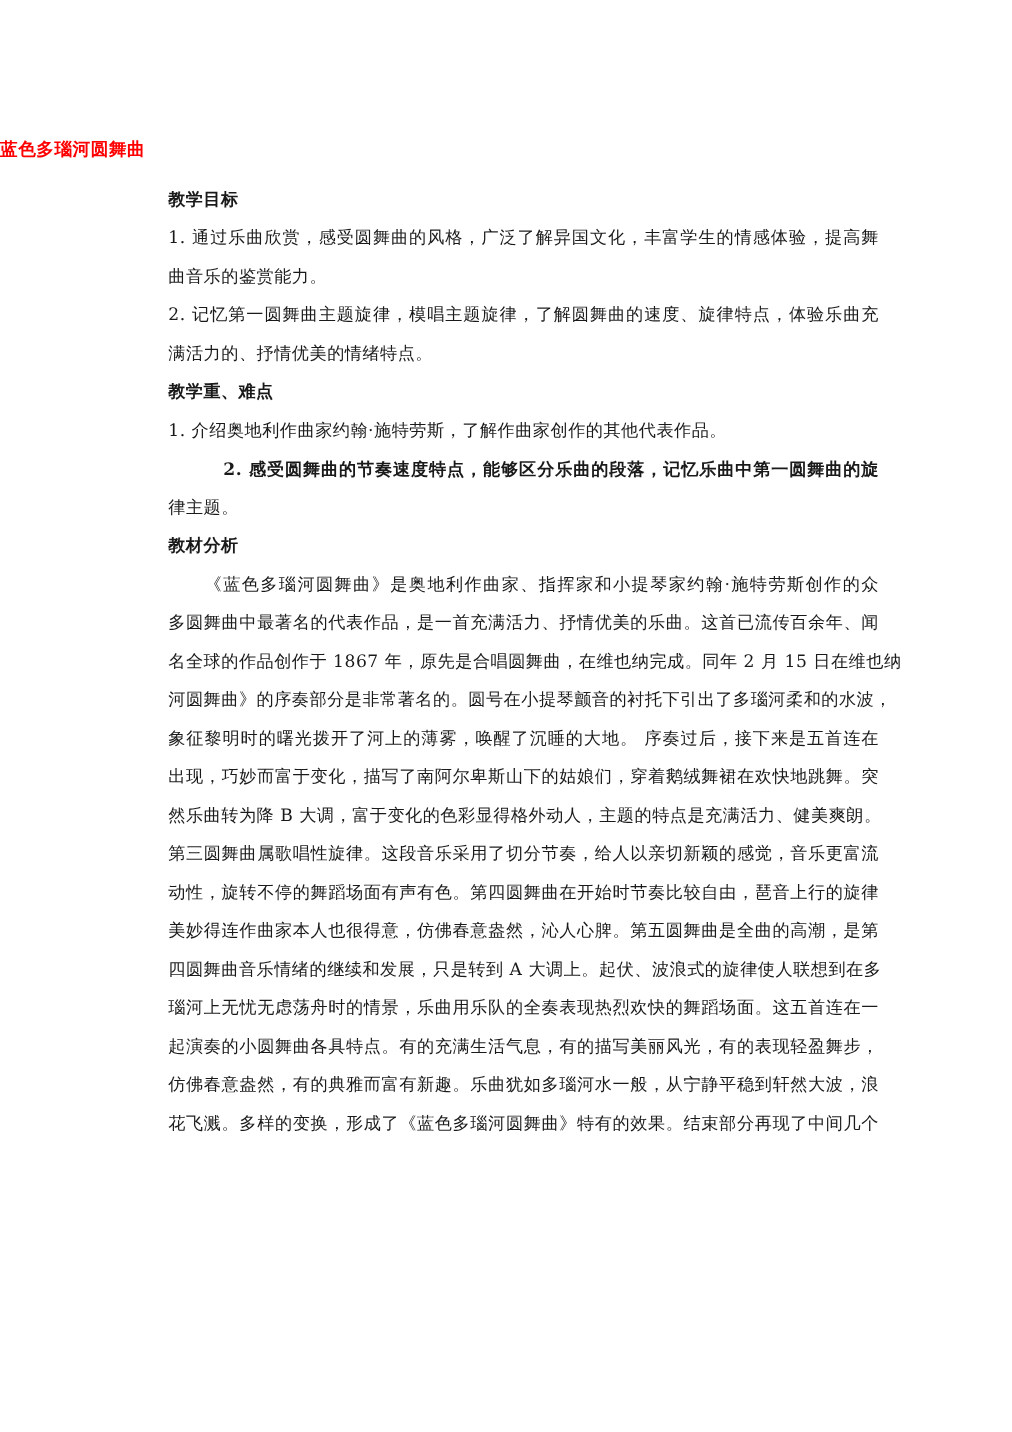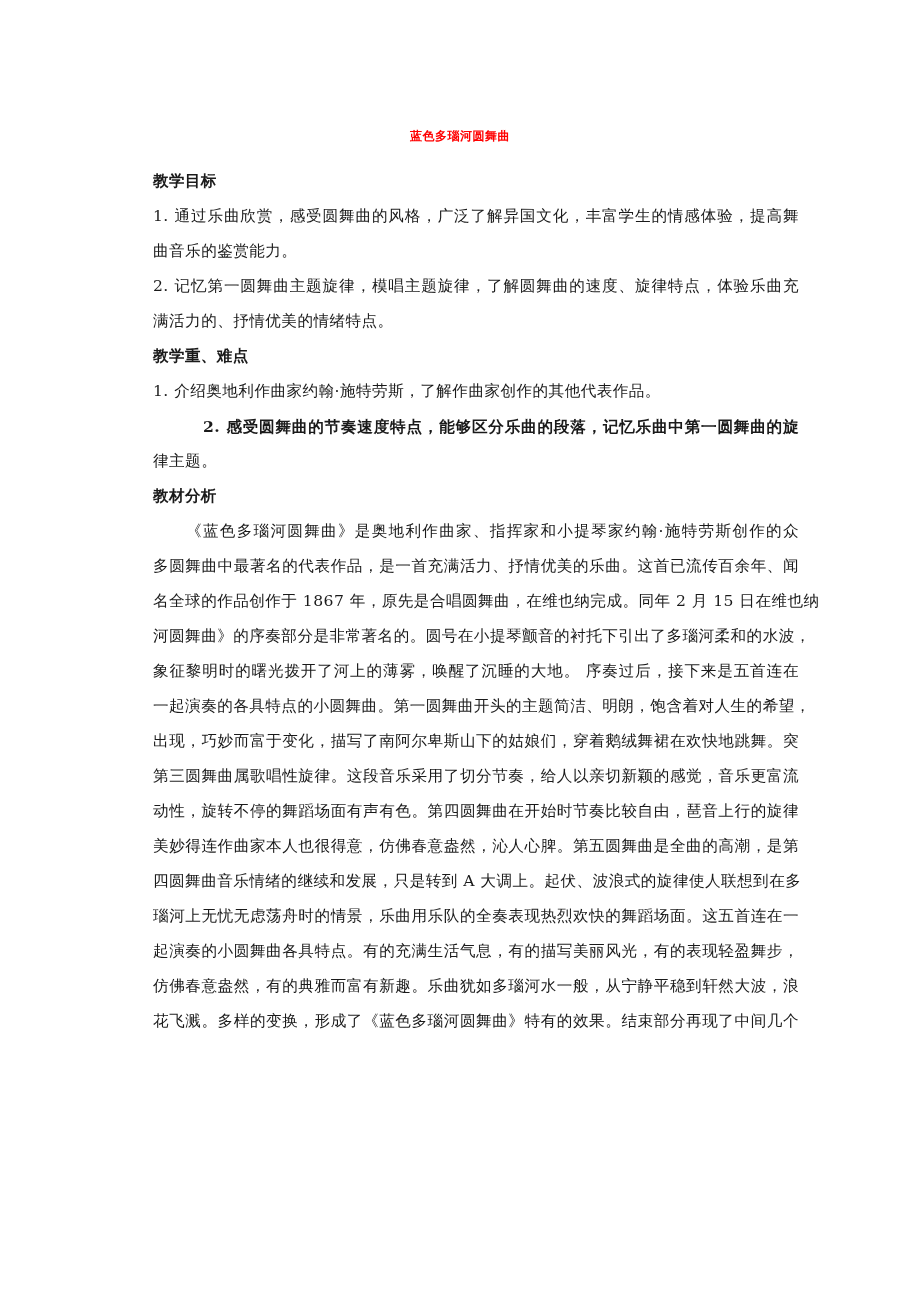--- a/index.html
+++ b/index.html
@@ -21,24 +21,23 @@
       top: 0;
       width: 920px;
       height: 1302px;
       background: #ffffff;
     }
     .title {
       position: absolute;
       top: 122px;
       left: 0;
       width: 920px;
-      text-align: center;
       font-family: "DejaVu Sans", "Liberation Sans", sans-serif;
       font-weight: bold;
-      font-size: 12px;
+      font-size: 16px;
       line-height: 28px;
       color: #ff0000;
       letter-spacing: 0.5px;
     }
     .content {
       position: absolute;
       top: 164px;
       left: 153px;
       width: 646px;
     }
@@ -85,22 +84,22 @@
     <div class="line">1. 介绍奥地利作曲家约翰·施特劳斯，了解作曲家创作的其他代表作品。</div>
     <div class="line justify indent2">2. 感受圆舞曲的节奏速度特点，能够区分乐曲的段落，记忆乐曲中第一圆舞曲的旋</div>
     <div class="line">律主题。</div>
 
     <div class="line heading">教材分析</div>
     <div class="line justify indent-para">《蓝色多瑙河圆舞曲》是奥地利作曲家、指挥家和小提琴家约翰·施特劳斯创作的众</div>
     <div class="line justify">多圆舞曲中最著名的代表作品，是一首充满活力、抒情优美的乐曲。这首已流传百余年、闻</div>
     <div class="line justify">名全球的作品创作于 1867 年，原先是合唱圆舞曲，在维也纳完成。同年 2 月 15 日在维也纳</div>
     <div class="line justify">河圆舞曲》的序奏部分是非常著名的。圆号在小提琴颤音的衬托下引出了多瑙河柔和的水波，</div>
     <div class="line justify">象征黎明时的曙光拨开了河上的薄雾，唤醒了沉睡的大地。 序奏过后，接下来是五首连在</div>
-    <div class="line justify">一起演奏的各具特点的小圆舞曲。第一圆舞曲开头的主题简洁、明朗，饱含着对人生的希望，</div>
     <div class="line justify">出现，巧妙而富于变化，描写了南阿尔卑斯山下的姑娘们，穿着鹅绒舞裙在欢快地跳舞。突</div>
+    <div class="line justify">然乐曲转为降 B 大调，富于变化的色彩显得格外动人，主题的特点是充满活力、健美爽朗。</div>
     <div class="line justify">第三圆舞曲属歌唱性旋律。这段音乐采用了切分节奏，给人以亲切新颖的感觉，音乐更富流</div>
     <div class="line justify">动性，旋转不停的舞蹈场面有声有色。第四圆舞曲在开始时节奏比较自由，琶音上行的旋律</div>
     <div class="line justify">美妙得连作曲家本人也很得意，仿佛春意盎然，沁人心脾。第五圆舞曲是全曲的高潮，是第</div>
     <div class="line justify">四圆舞曲音乐情绪的继续和发展，只是转到 A 大调上。起伏、波浪式的旋律使人联想到在多</div>
     <div class="line justify">瑙河上无忧无虑荡舟时的情景，乐曲用乐队的全奏表现热烈欢快的舞蹈场面。这五首连在一</div>
     <div class="line justify">起演奏的小圆舞曲各具特点。有的充满生活气息，有的描写美丽风光，有的表现轻盈舞步，</div>
     <div class="line justify">仿佛春意盎然，有的典雅而富有新趣。乐曲犹如多瑙河水一般，从宁静平稳到轩然大波，浪</div>
     <div class="line justify">花飞溅。多样的变换，形成了《蓝色多瑙河圆舞曲》特有的效果。结束部分再现了中间几个</div>
 
   </div>

